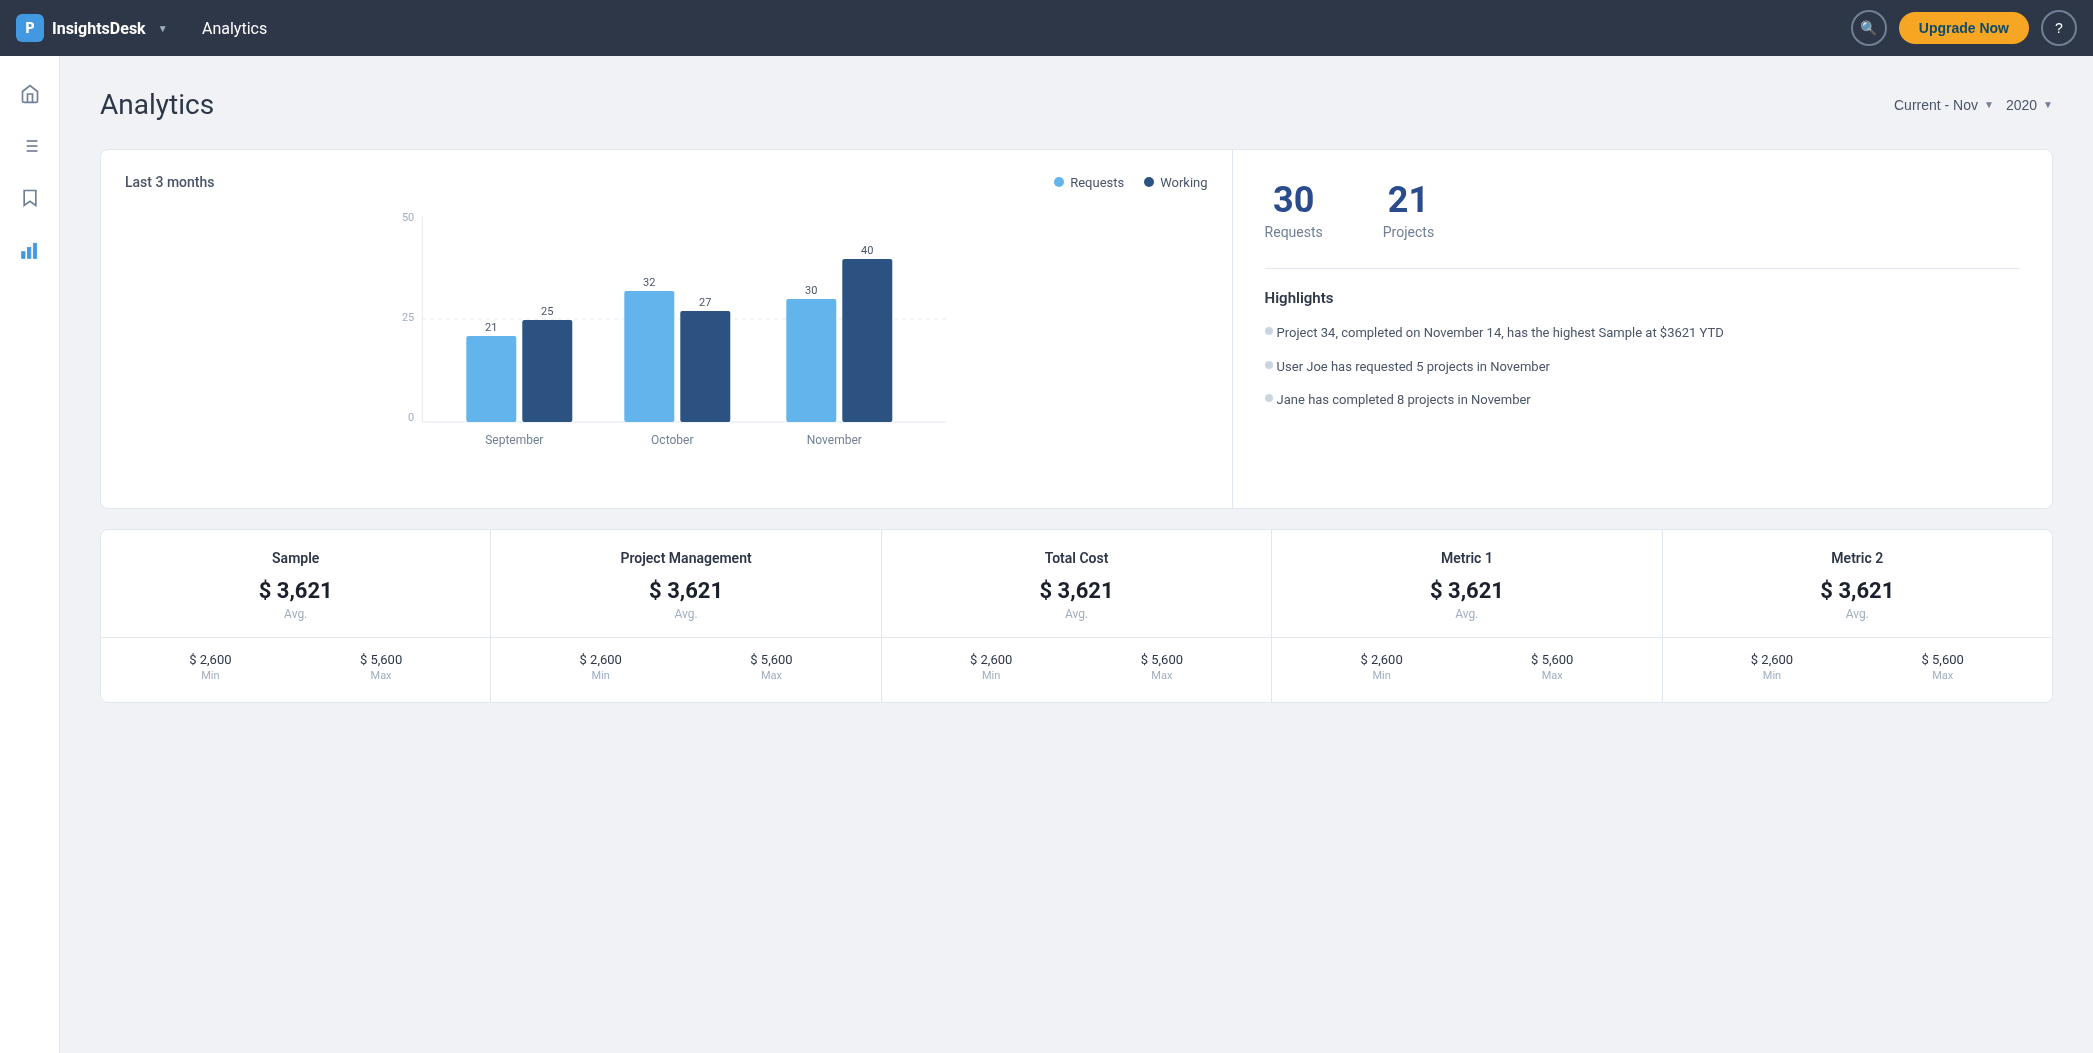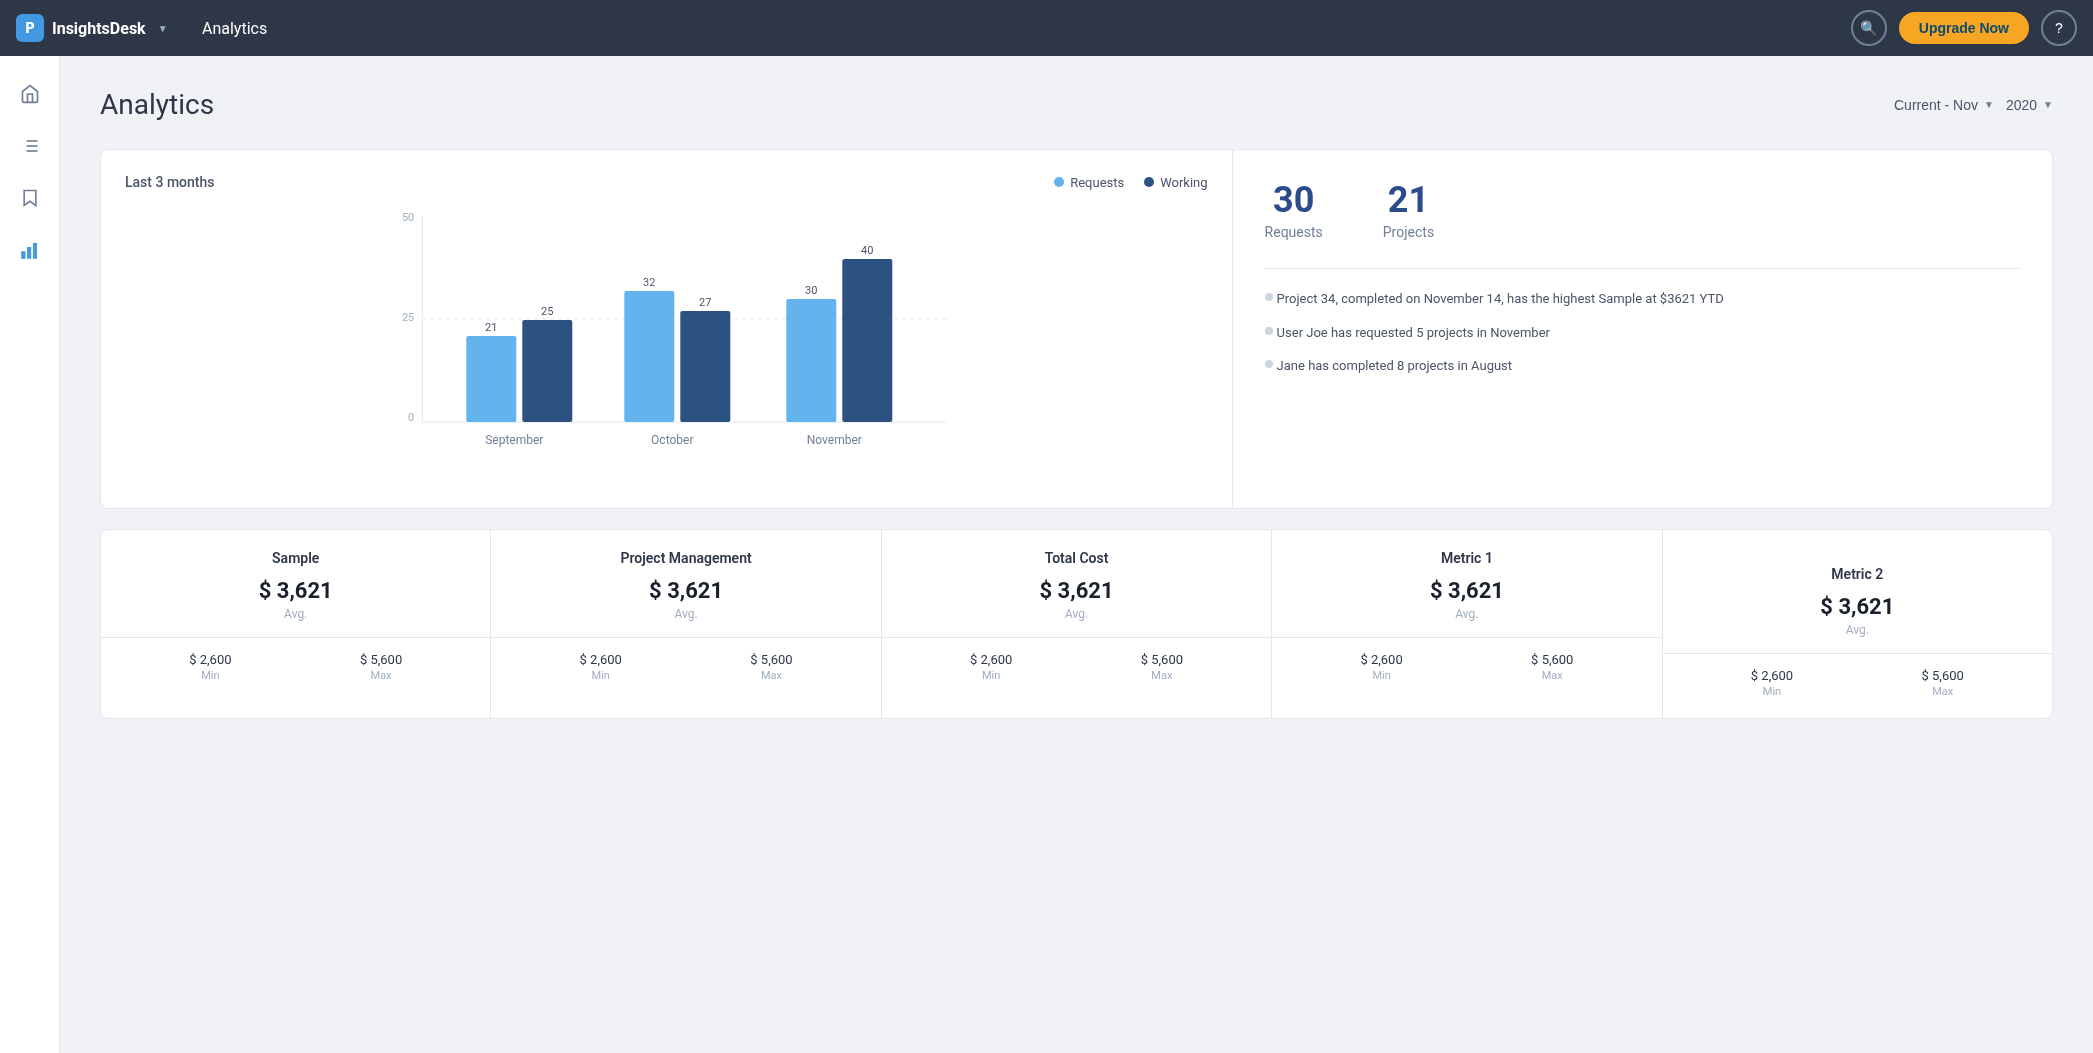--- a/index.html
+++ b/index.html
@@ -242,21 +242,21 @@
       border: 1px solid #e2e8f0;
       border-radius: 8px;
       overflow: hidden;
     }
     .metric-card {
       flex: 1;
       padding: 20px 24px;
       border-right: 1px solid #e2e8f0;
       text-align: center;
     }
-    .metric-card:last-child { border-right: none; margin-top: 16px; }
+    .metric-card:last-child { border-right: none; }
     .metric-title {
       font-size: 14px;
       font-weight: 600;
       color: #2d3748;
       margin-bottom: 12px;
     }
     .metric-main-value {
       font-size: 22px;
       font-weight: 700;
       color: #1a202c;
@@ -410,31 +410,32 @@
             <div class="stat-number">30</div>
             <div class="stat-label">Requests</div>
           </div>
           <div class="stat-item">
             <div class="stat-number">21</div>
             <div class="stat-label">Projects</div>
           </div>
         </div>
 
         <div class="highlights-section">
+          <div class="highlights-title">Highlights</div>
           <div class="highlight-item">
             <span class="highlight-dot"></span>
             <span>Project 34, completed on November 14, has the highest Sample at $3621 YTD</span>
           </div>
           <div class="highlight-item">
             <span class="highlight-dot"></span>
             <span>User Joe has requested 5 projects in November</span>
           </div>
           <div class="highlight-item">
             <span class="highlight-dot"></span>
-            <span>Jane has completed 8 projects in August</span>
+            <span>Jane has completed 8 projects in November</span>
           </div>
         </div>
       </div>
     </div>
 
     <div class="metrics-row" id="metrics-container">
     <div class="metric-card">
     <div class="metric-title">Sample</div>
     <div class="metric-main-value">$ 3,621</div>
     <div class="metric-avg-label">Avg.</div>

